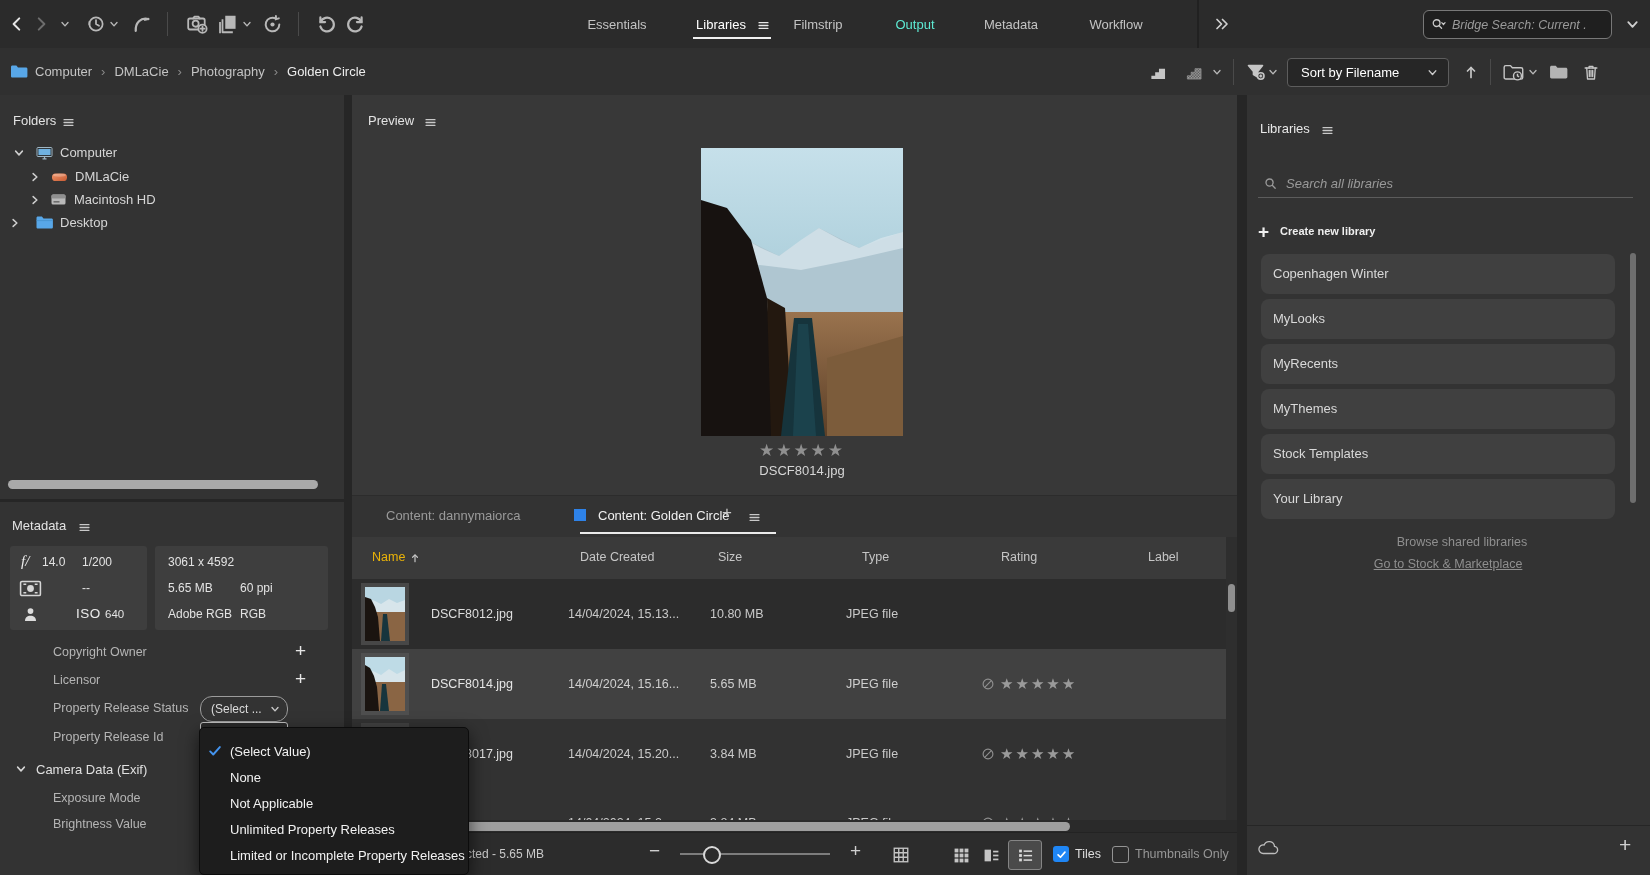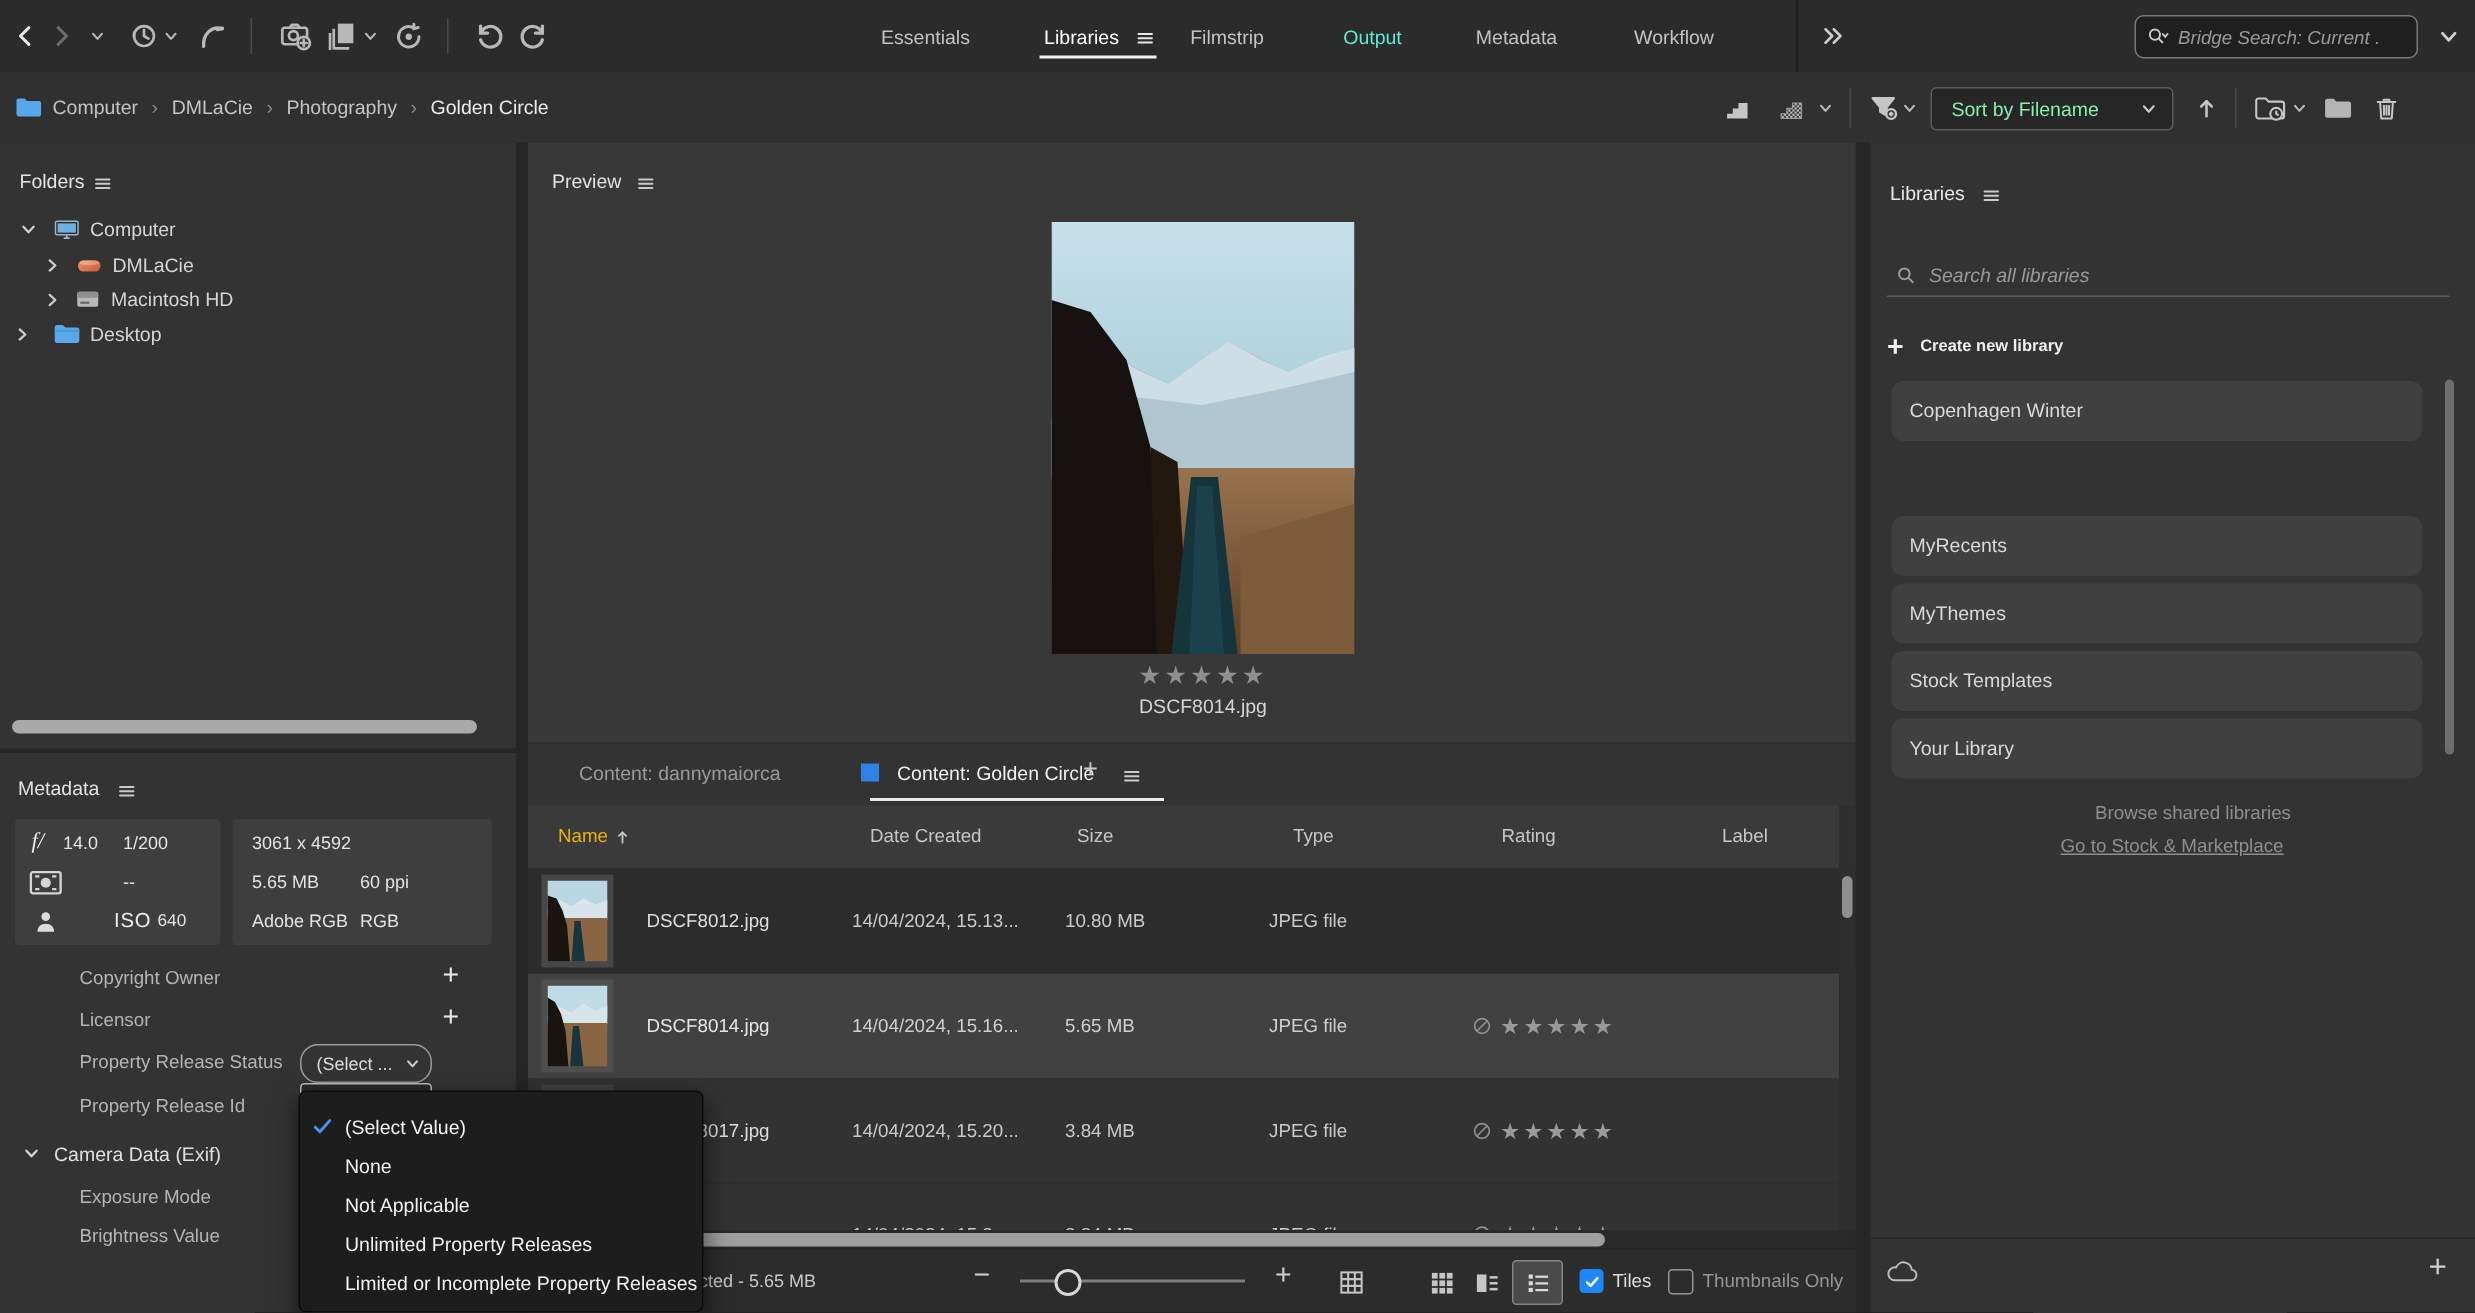--- a/index.html
+++ b/index.html
@@ -188,21 +188,21 @@
           <path d="M11.8 10 V12.4 M10.6 11.2 H13"></path>
         </svg>
     </div>
     <div class="abs ic" style="left:1266px;top:16px;width:14px;height:16px;">
       <svg width="12" height="12" viewBox="0 0 16 16" fill="none" stroke="#b8b8b8" stroke-width="1.8" stroke-linecap="round" stroke-linejoin="round">
           <path d="M4 6 L8 10.5 L12 6"></path>
         </svg>
     </div>
 
     <div class="abs" style="left:1287px;top:58px;width:160px;height:27px;background:#262626;border:1px solid #5d5d5d;border-radius:4px;display:flex;align-items:center;margin-top:-48px;top:58px;">
-      <span class="lbl" style="margin-left:13px;color:#86efac;flex:1;">Sort by Filename</span>
+      <span class="lbl" style="margin-left:13px;color:#ffffff;flex:1;">Sort by Filename</span>
       <svg width="13" height="13" viewBox="0 0 16 16" fill="none" stroke="#c9c9c9" stroke-width="1.8" stroke-linecap="round" stroke-linejoin="round" style="margin-right:9px;">
           <path d="M4 6 L8 10.5 L12 6"></path>
         </svg>
     </div>
 
     <div class="abs ic" style="left:1460px;top:12px;width:22px;height:24px;">
       <svg width="16" height="18" viewBox="0 0 16 16" fill="none" stroke="#c6c6c6" stroke-width="1.7" stroke-linecap="round" stroke-linejoin="round">
           <path d="M8 13.5 V3.5"></path>
           <path d="M4.5 7 L8 3.5 L11.5 7"></path>
         </svg>
@@ -613,20 +613,23 @@
     </div>
 
     <div class="abs" style="left:11px;top:125px;height:22px;display:flex;align-items:center;">
       <span style="font-size:19px;color:#efefef;font-weight:700;line-height:1;">+</span>
       <span class="lbl" style="margin-left:11px;font-size:11px;font-weight:700;color:#efefef;">Create new library</span>
     </div>
 
     <div class="card abs" style="left:14px;top:159px;width:354px;height:40px;">
         <span class="lbl" style="position:absolute;left:12px;top:12px;color:#d9d9d9;">Copenhagen Winter</span>
       </div>
+    <div class="card abs" style="left:14px;top:204px;width:354px;height:40px;">
+        <span class="lbl" style="position:absolute;left:12px;top:12px;color:#d9d9d9;">MyLooks</span>
+      </div>
     <div class="card abs" style="left:14px;top:249px;width:354px;height:40px;">
         <span class="lbl" style="position:absolute;left:12px;top:12px;color:#d9d9d9;">MyRecents</span>
       </div>
     <div class="card abs" style="left:14px;top:294px;width:354px;height:40px;">
         <span class="lbl" style="position:absolute;left:12px;top:12px;color:#d9d9d9;">MyThemes</span>
       </div>
     <div class="card abs" style="left:14px;top:339px;width:354px;height:40px;">
         <span class="lbl" style="position:absolute;left:12px;top:12px;color:#d9d9d9;">Stock Templates</span>
       </div>
     <div class="card abs" style="left:14px;top:384px;width:354px;height:40px;">

